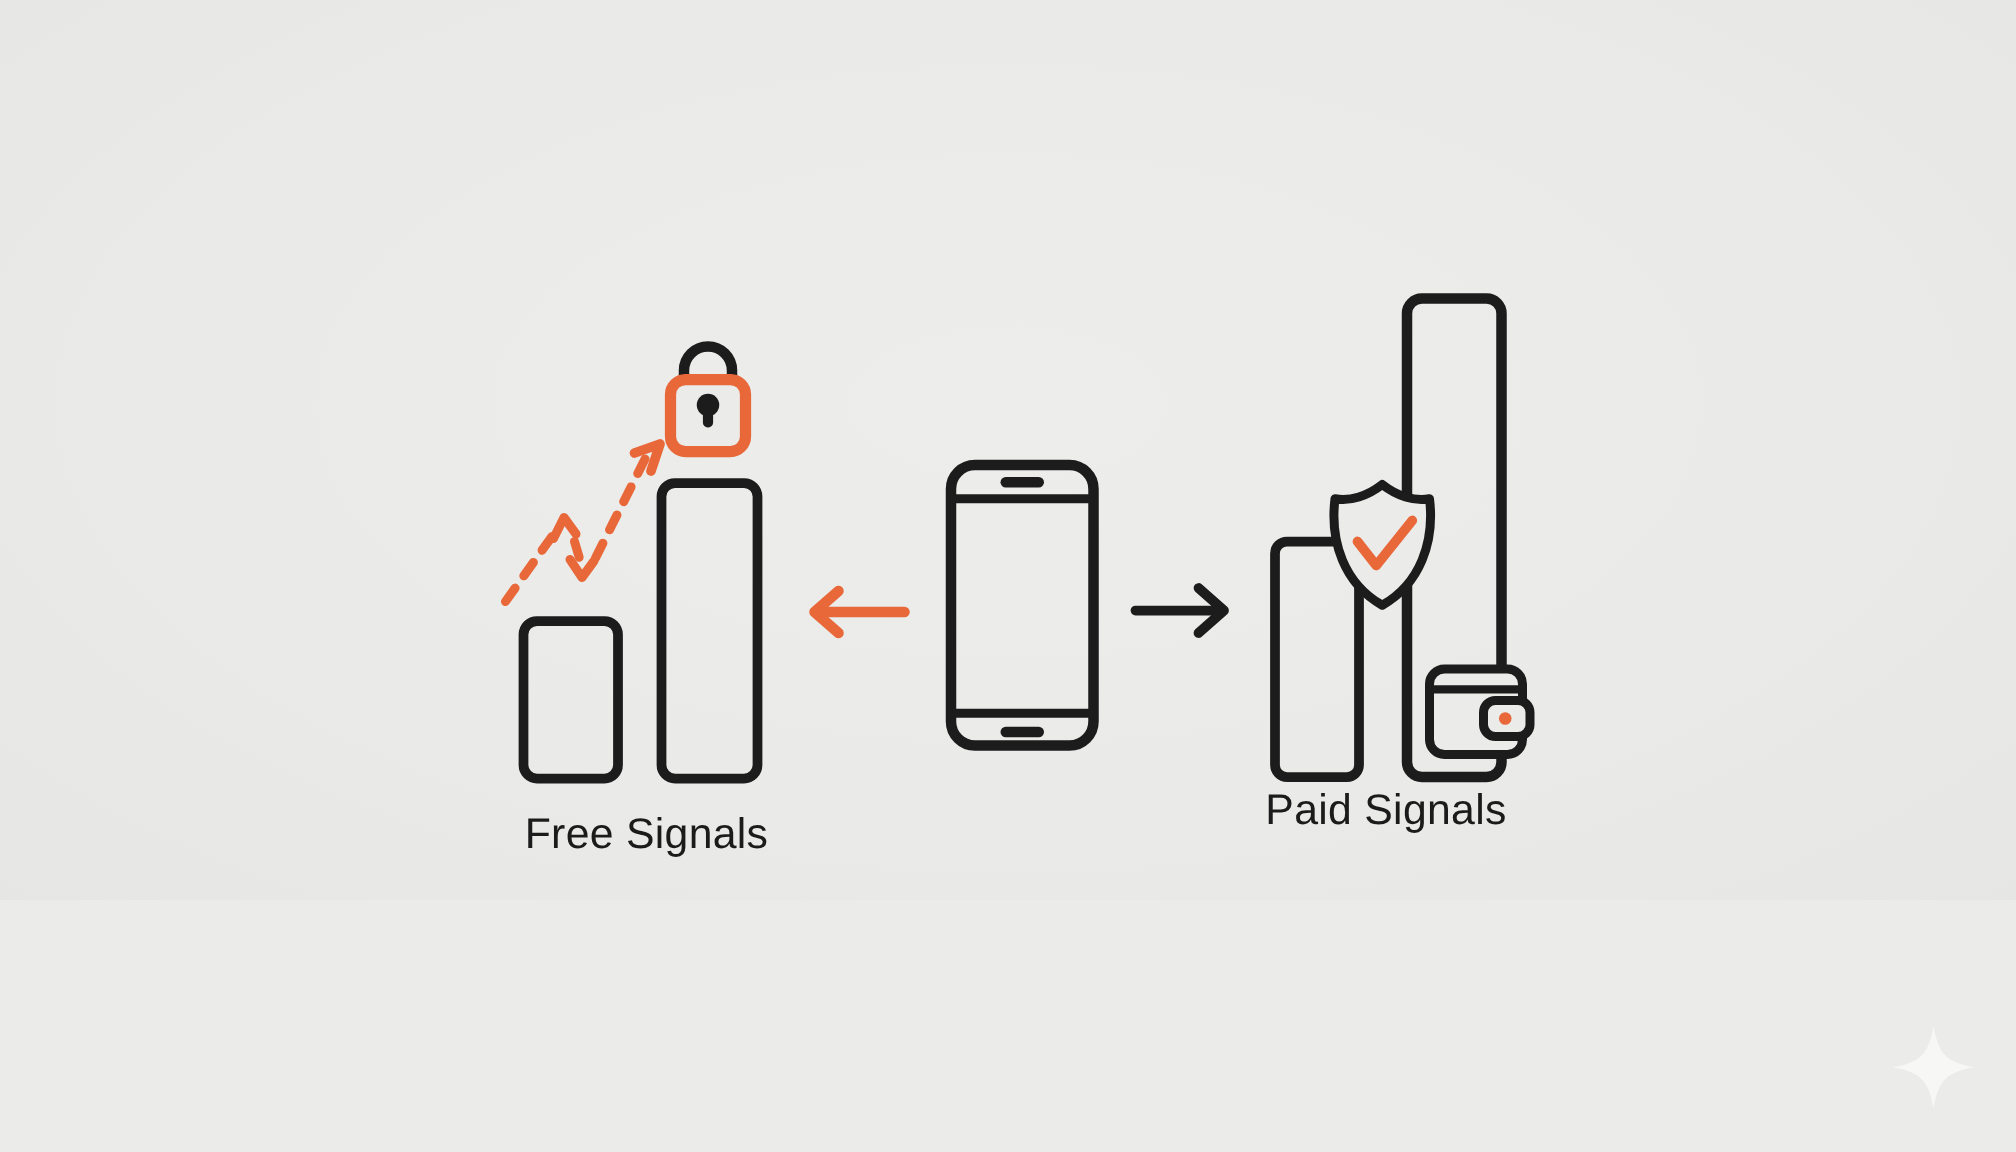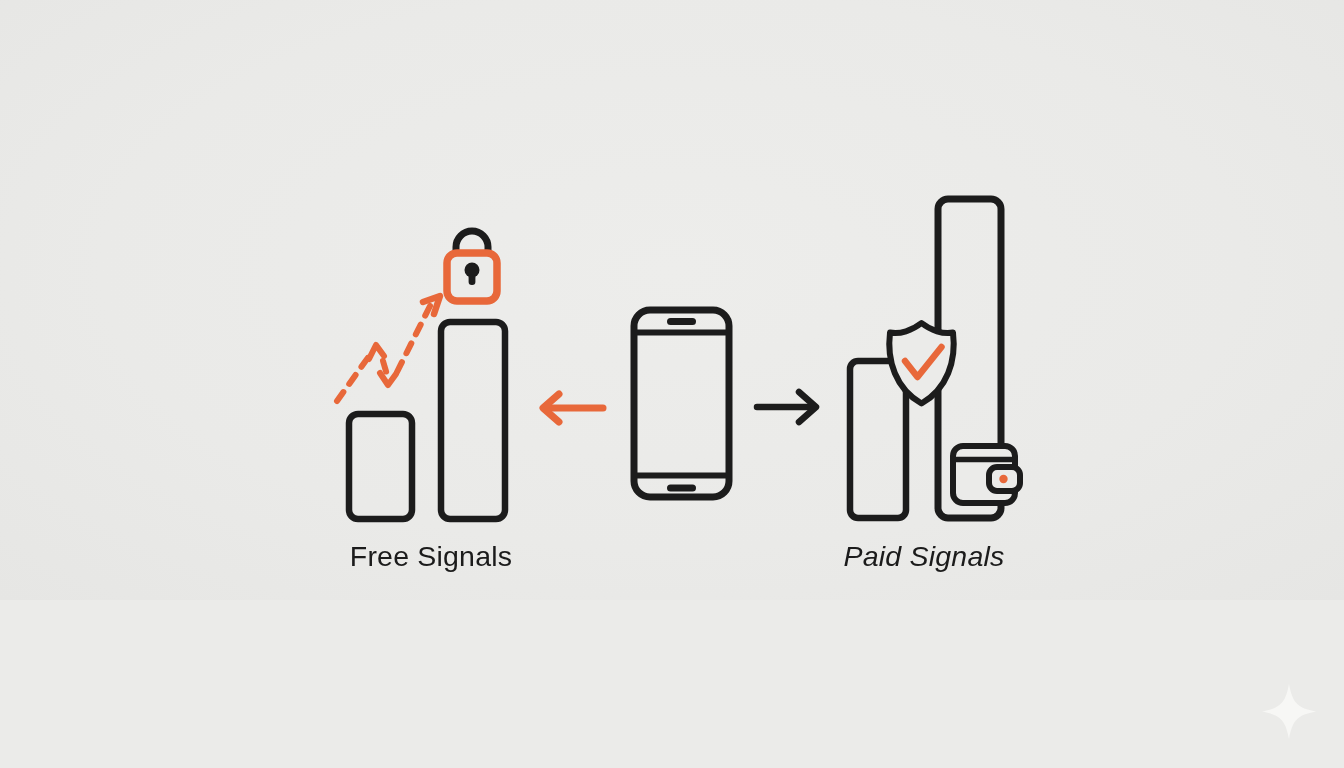--- a/index.html
+++ b/index.html
@@ -41,21 +41,21 @@
     position: absolute;
     width: 260px;
     text-align: center;
     font-size: 28.5px;
     letter-spacing: 0.2px;
     color: var(--text, #1b1b1b);
     font-weight: 500;
     user-select: none;
   }
   .caption.free { left: 301px; top: 540px; }
-  .caption.paid { left: 794px; top: 540px; font-style: italic; }
+  .caption.paid { left: 794px; top: 524px; }
 </style>
 </head>
 <body>
 
 <div class="canvas">
 
   <svg class="art" viewBox="0 0 1344 768">
 
     <g>
 

